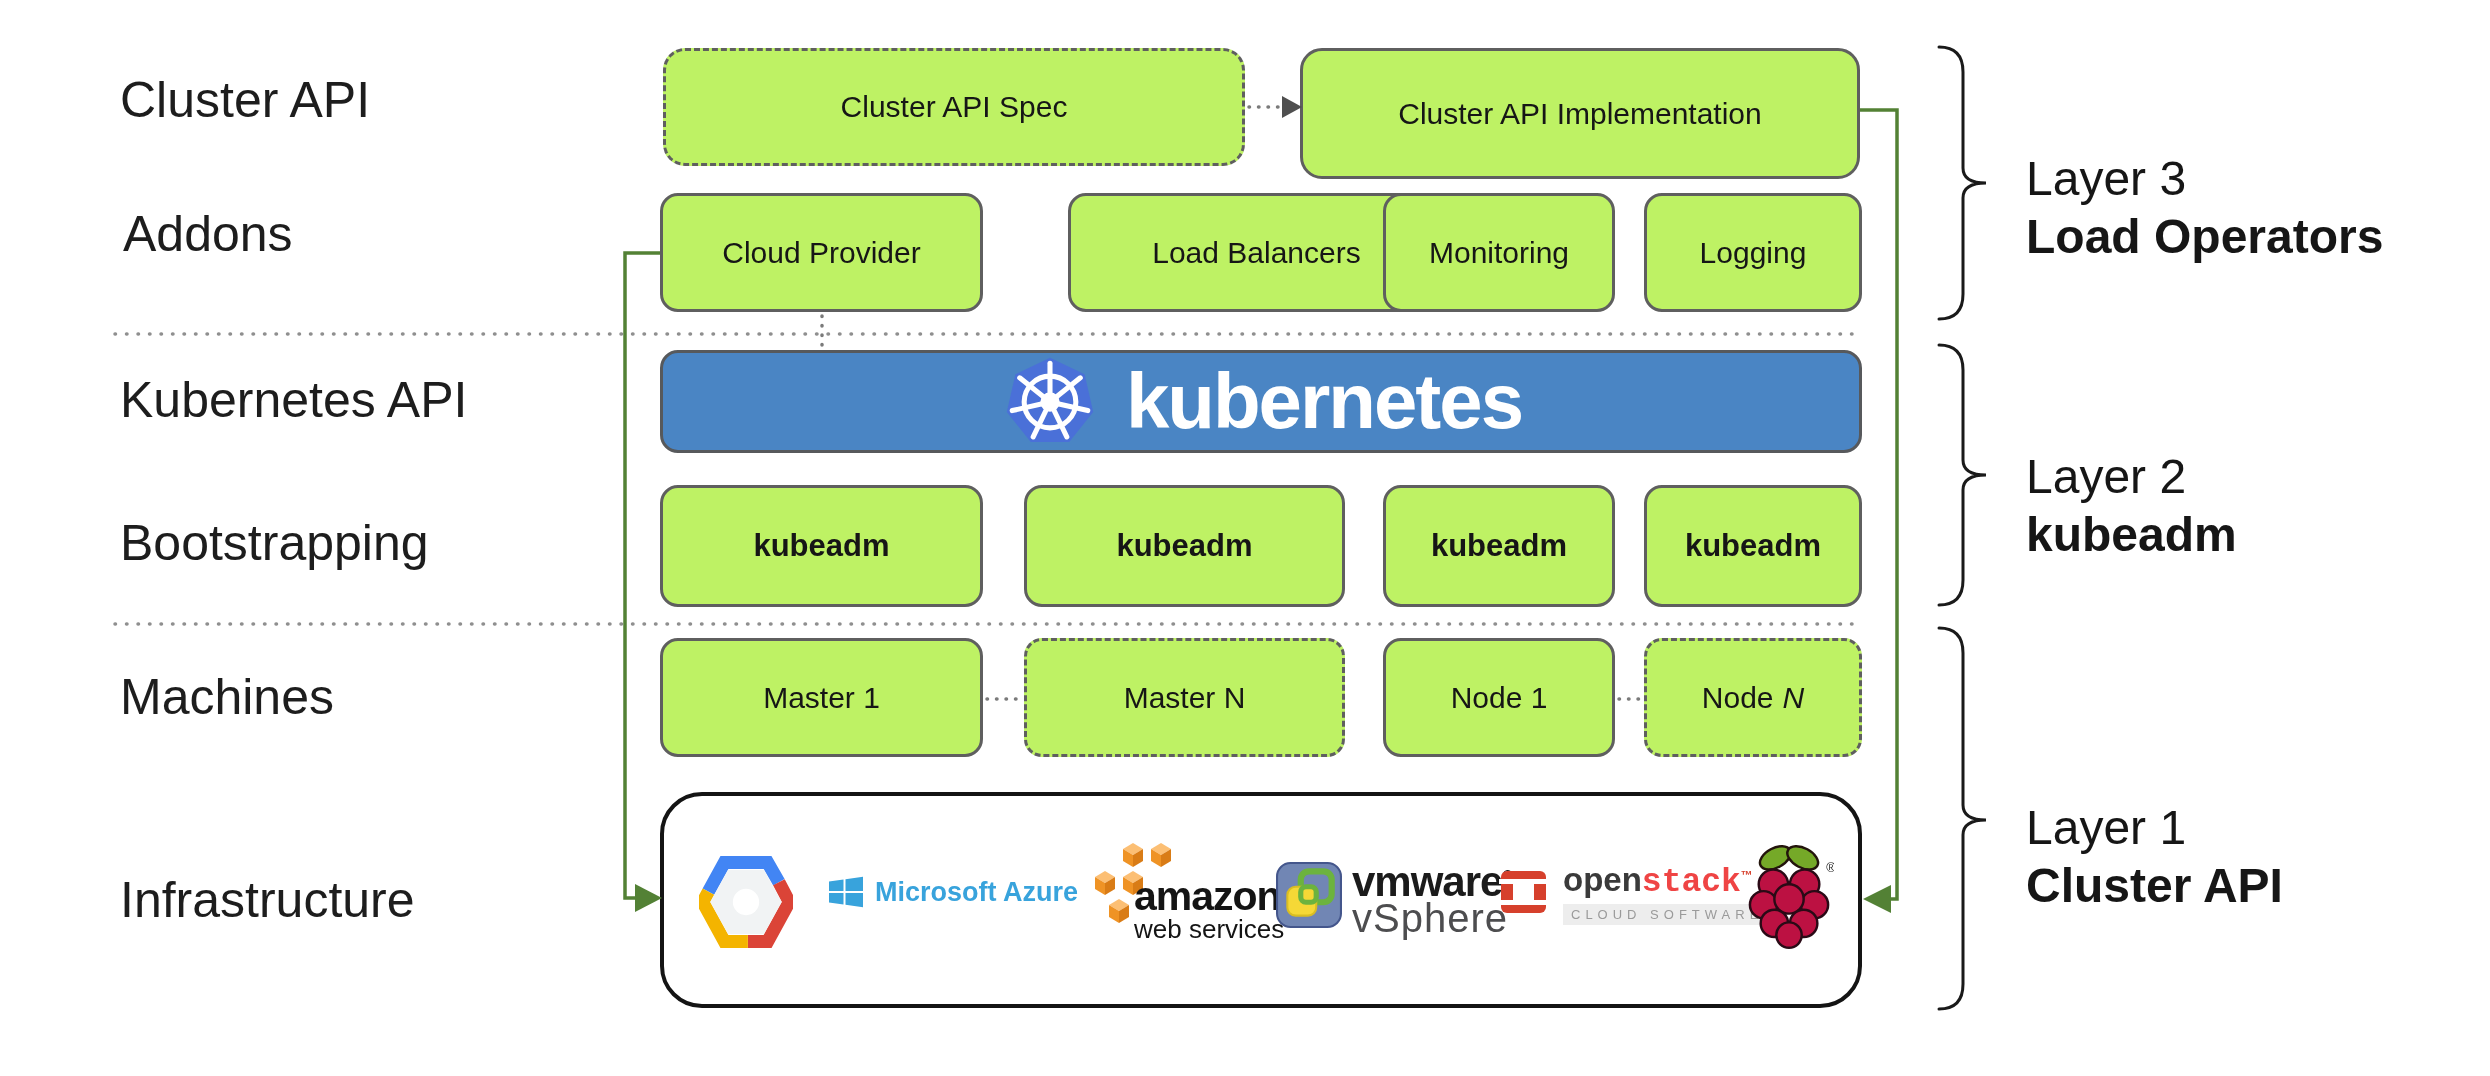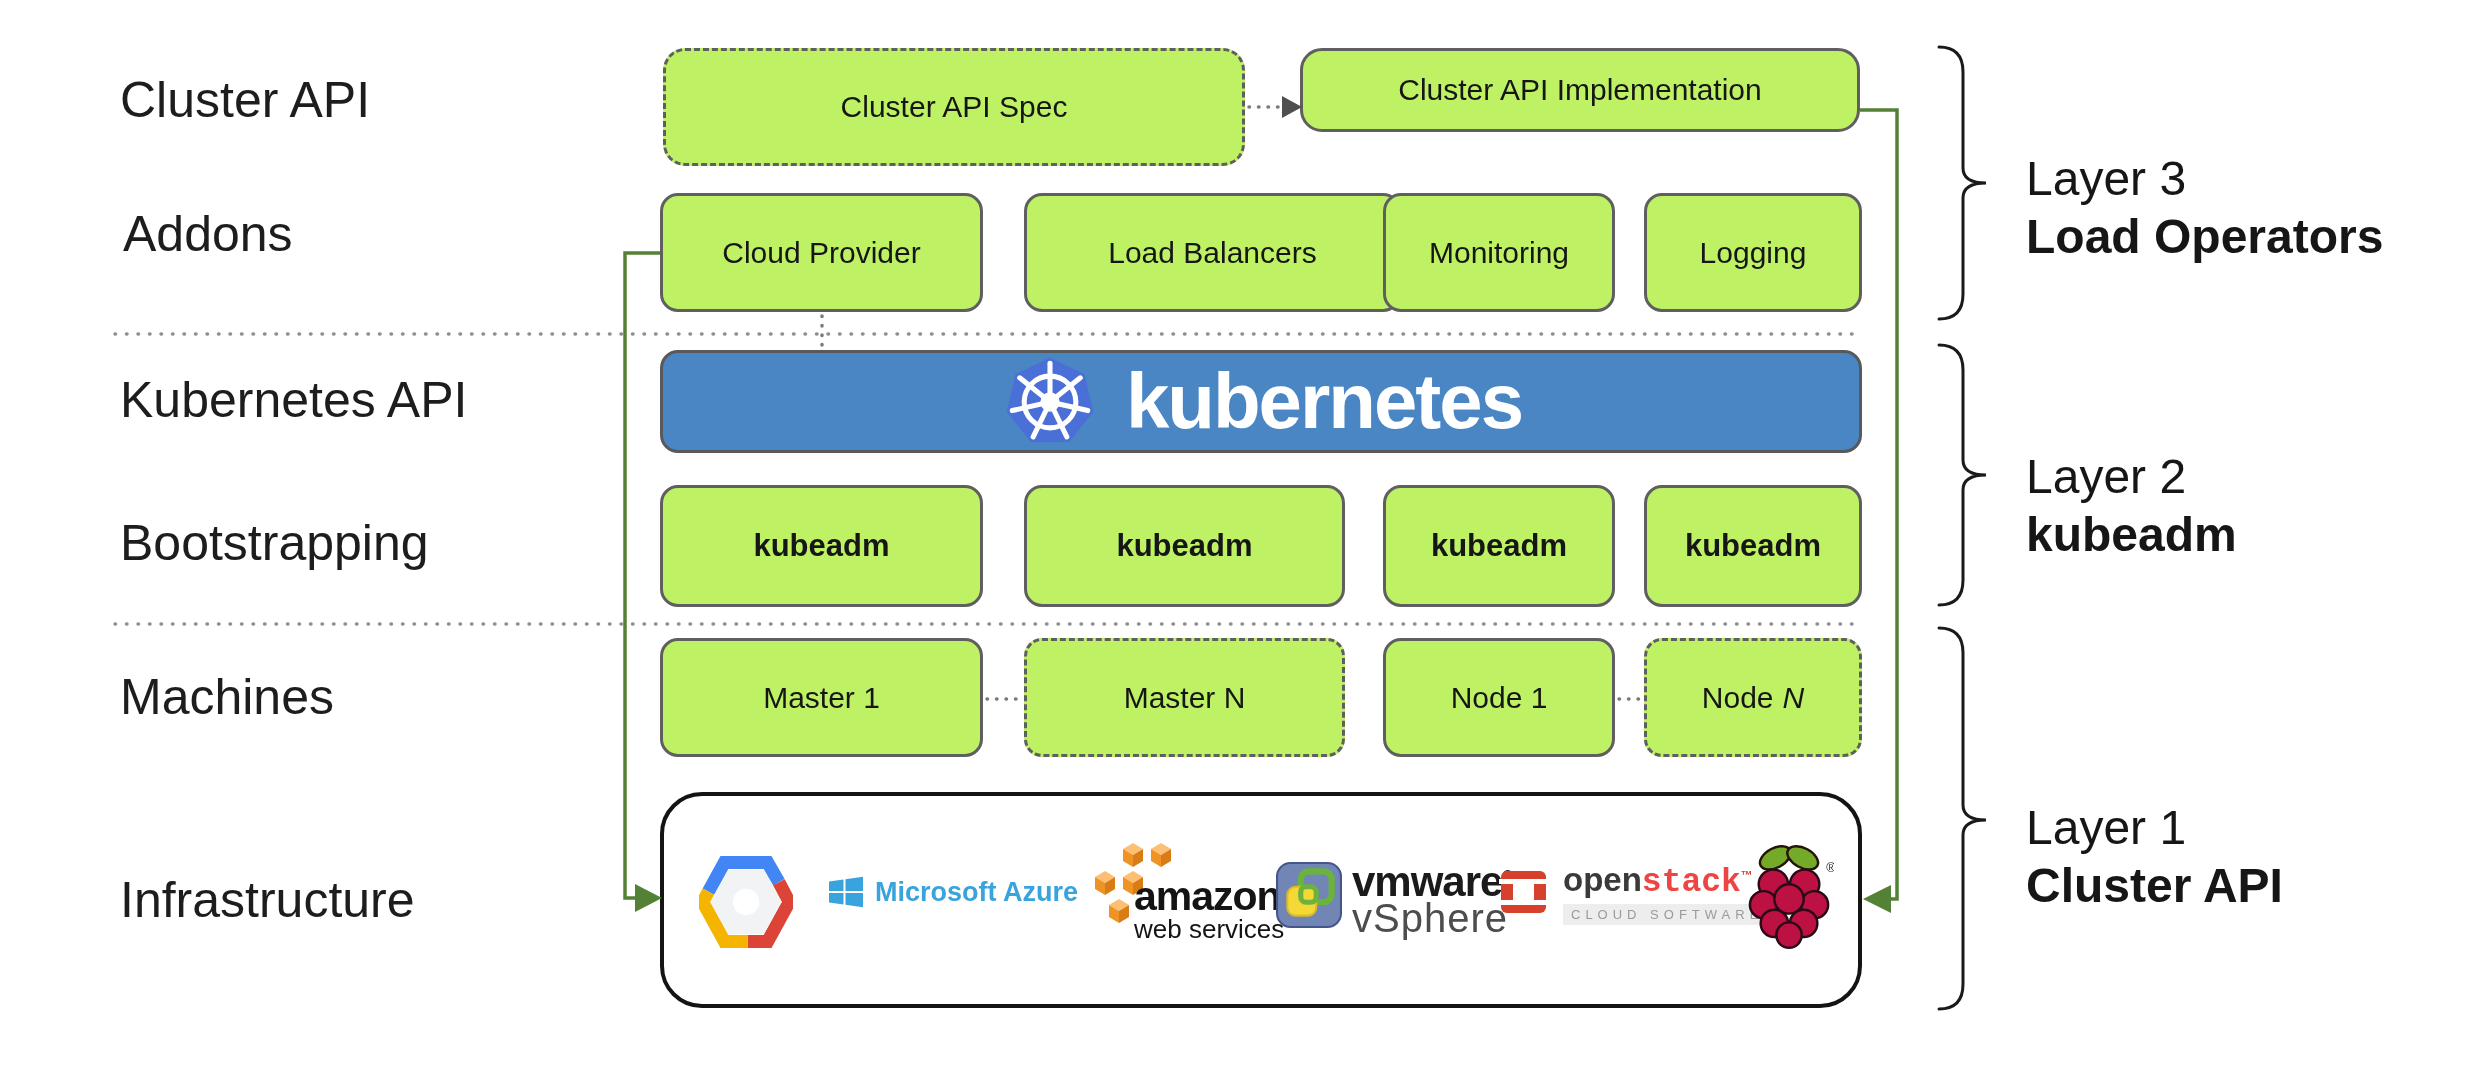--- a/index.html
+++ b/index.html
@@ -57,24 +57,24 @@
 <div id="canvas">
 
   <div class="lbl" style="top:70px">Cluster API</div>
   <div class="lbl" style="top:204px;left:123px">Addons</div>
   <div class="lbl" style="top:370px">Kubernetes API</div>
   <div class="lbl" style="top:513px">Bootstrapping</div>
   <div class="lbl" style="top:667px">Machines</div>
   <div class="lbl" style="top:870px">Infrastructure</div>
 
   <div class="box dashedbox" style="left:663px;top:48px;width:582px;height:118px;border-radius:22px">Cluster API Spec</div>
-  <div class="box" style="left:1300px;top:48px;width:560px;height:84px;border-radius:22px">Cluster API Implementation</div>
+  <div class="box" style="left:1300px;top:48px;width:560px;height:131px;border-radius:22px">Cluster API Implementation</div>
 
   <div class="box" style="left:660px;top:193px;width:323px;height:119px">Cloud Provider</div>
-  <div class="box" style="left:1024px;top:193px;width:377px;height:119px">Load Balancers</div>
+  <div class="box" style="left:1068px;top:193px;width:377px;height:119px">Load Balancers</div>
   <div class="box" style="left:1383px;top:193px;width:232px;height:119px">Monitoring</div>
   <div class="box" style="left:1644px;top:193px;width:218px;height:119px">Logging</div>
 
   <div class="banner">
     <svg width="100" height="96" viewBox="0 0 100 104">
       <polygon points="50,4 87.5,22 96.8,62.7 70.8,95.2 29.2,95.2 3.2,62.7 12.5,22" fill="#4a70d8"></polygon>
       <circle cx="50" cy="52" r="28" fill="none" stroke="#ffffff" stroke-width="5.5"></circle>
       <g stroke="#ffffff" stroke-width="5.5" stroke-linecap="round">
         <line x1="50" y1="52" x2="50" y2="10"></line>
         <line x1="50" y1="52" x2="82.8" y2="25.8"></line>

